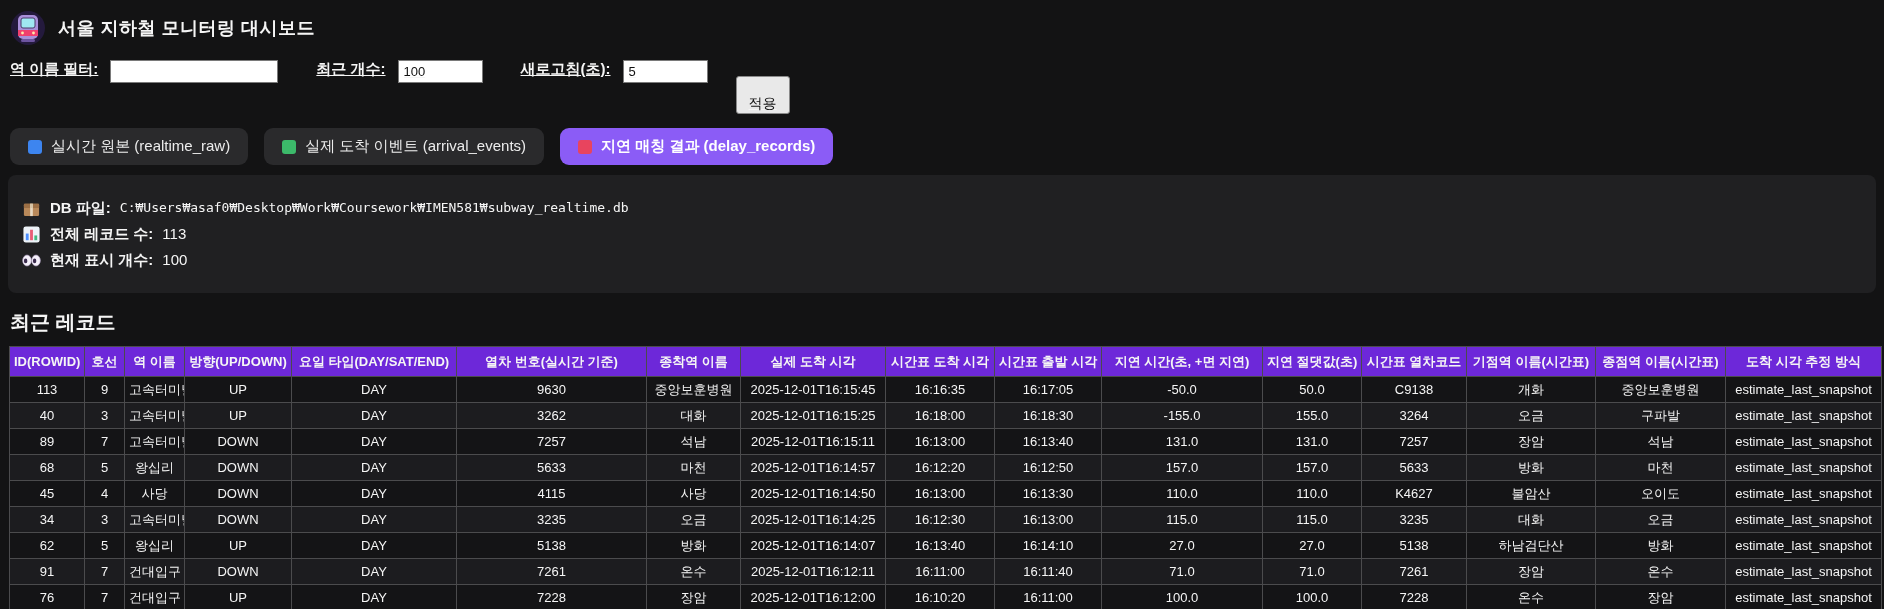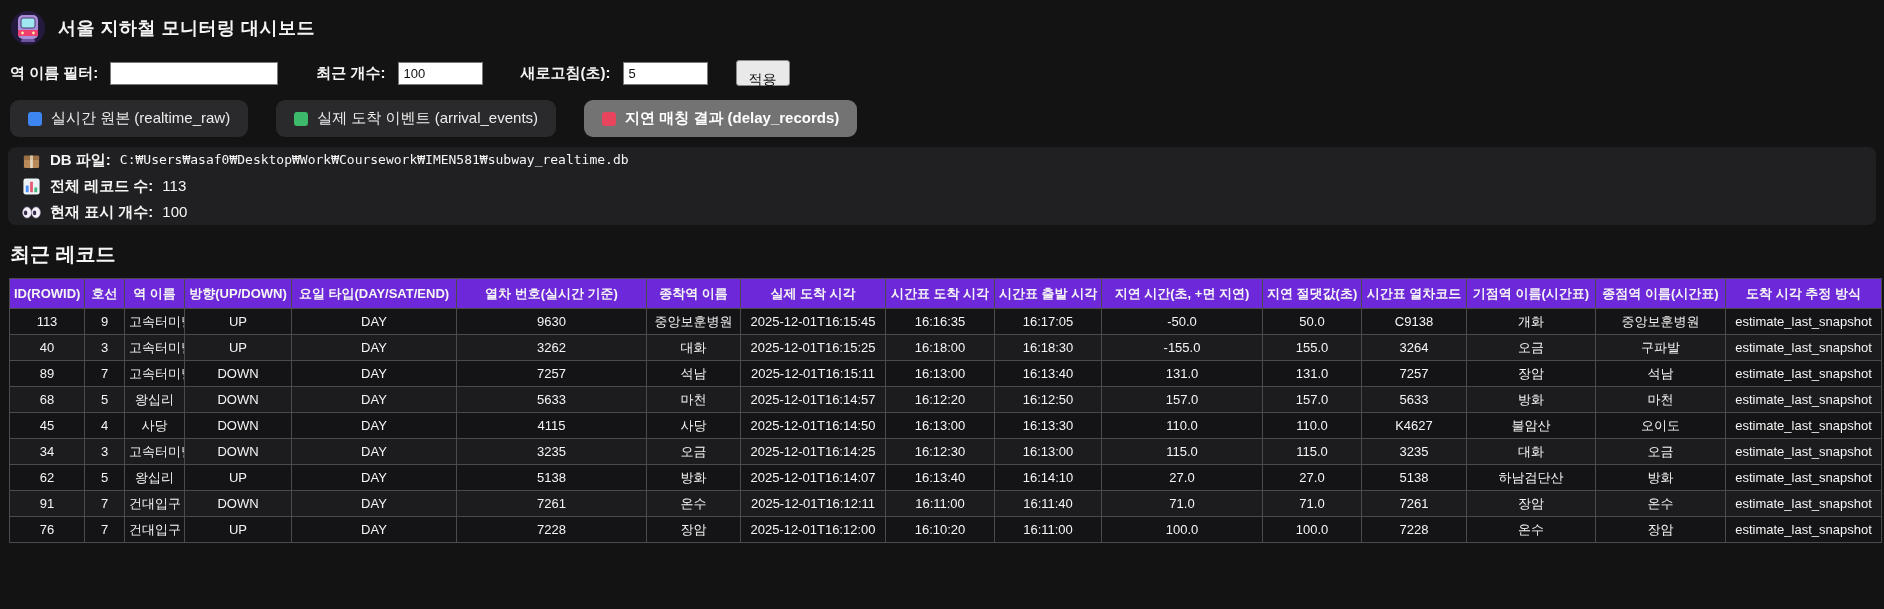--- a/index.html
+++ b/index.html
@@ -10,50 +10,50 @@
     font-family: "Liberation Sans", "DejaVu Sans", sans-serif;
   }
   .page { padding: 6px 8px 0 8px; }
 
   
   .app-header { display: flex; align-items: center; gap: 12px; padding: 4px 4px 2px 2px; }
   .app-header .logo { width: 36px; height: 36px; flex: 0 0 auto; }
   .app-title { font-size: 18px; font-weight: bold; letter-spacing: 0.5px; }
 
   
-  .controls { display: flex; align-items: center; gap: 12px; margin: 12px 2px 4px 2px; font-size: 15px; }
+  .controls { display: flex; gap: 12px; margin: 12px 2px 4px 2px; font-size: 15px; text-decoration: underline; }
   .controls label { font-weight: bold; }
   .controls input {
     height: 23px; border: 1px solid #7a7a7a; background: #ffffff; color: #111;
     font-size: 13px; padding: 2px 5px; font-family: "Liberation Sans", sans-serif;
   }
   .inp-filter { width: 168px; }
   .inp-small { width: 85px; }
   .gap { width: 14px; }
   .apply-btn {
-    margin-left: 16px; height: 26px; padding: 10px 12px;
+    margin-left: 16px; height: 26px; padding: 18px 12px;
     background: #e9e9e9; color: #111; border: 1px solid #8a8a8a; border-radius: 3px;
-    font-size: 14px; cursor: pointer; font-family: "Liberation Sans", sans-serif;
-  }
-
-  
-  .tabs { display: flex; align-items: center; gap: 28px; margin: 14px 2px 6px 2px; }
+    font-size: 14px; cursor: pointer; font-family: "Liberation Sans", sans-serif; margin-top: 16px;
+  }
+
+  
+  .tabs { display: flex; align-items: center; gap: 16px; margin: 14px 2px 6px 2px; }
   .tab {
     display: inline-flex; align-items: center; gap: 9px;
     background: #2a2a2c; color: #ececec; border: none; border-radius: 9px;
     padding: 9px 18px; font-size: 15px; cursor: pointer;
     font-family: "Liberation Sans", "DejaVu Sans", sans-serif;
   }
-  .tab.selected { background: #737373; color: #ffffff; font-weight: bold; }
+  .tab.selected { background: #8b5cf6; color: #ffffff; font-weight: bold; }
   .swatch { width: 14px; height: 14px; border-radius: 3px; display: inline-block; flex: 0 0 auto; }
 
   
   .info-panel {
     background: #202022; border-radius: 8px; margin: 10px 0 6px 0;
-    padding: 0 14px; font-size: 15px;
+    padding: 20px 14px; font-size: 15px;
   }
   .info-item { display: flex; align-items: center; gap: 9px; line-height: 26px; height: 26px; }
   .info-item .ico { width: 19px; height: 19px; flex: 0 0 auto; display: inline-flex; }
   .info-item .ico svg { width: 100%; height: 100%; }
   .info-label { font-weight: bold; }
   .info-value { font-weight: normal; }
   .mono { font-family: "DejaVu Sans Mono", "Liberation Mono", monospace; font-size: 13px; }
 
   
   .section-title { font-size: 20px; font-weight: bold; margin: 16px 2px 10px 2px; }

